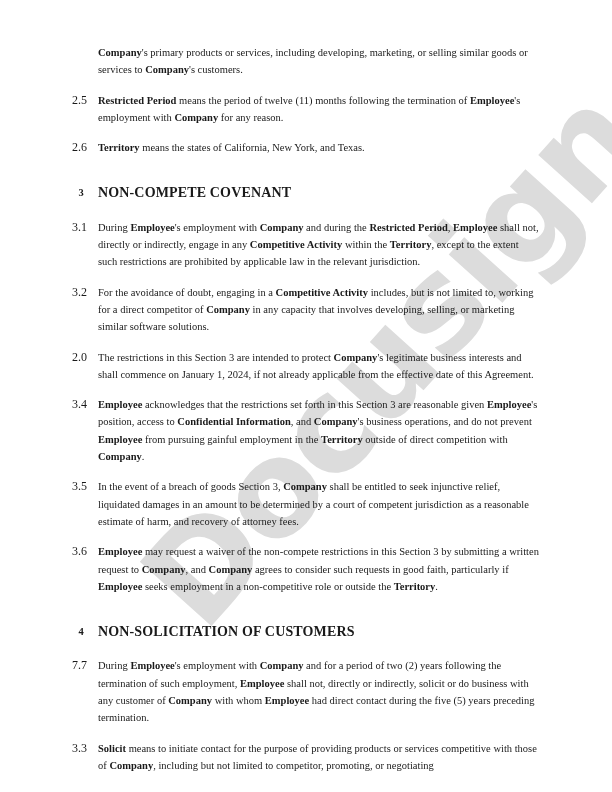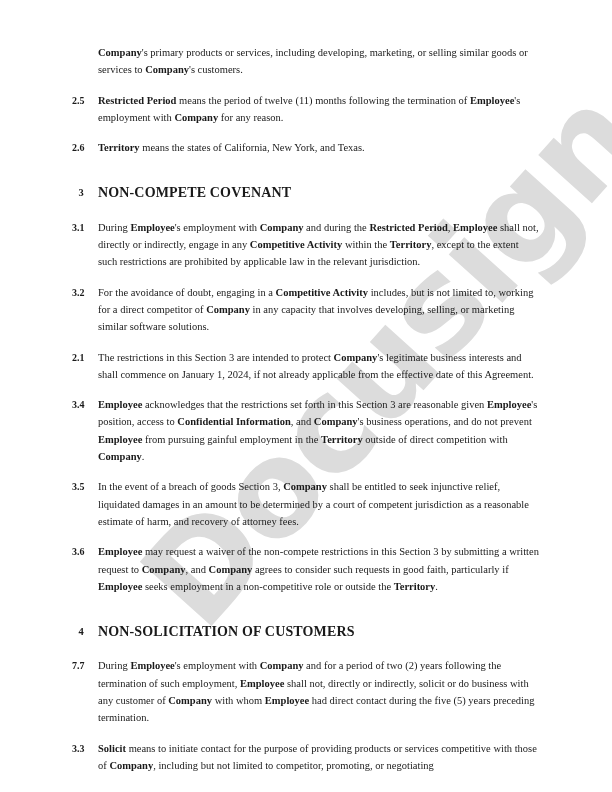--- a/index.html
+++ b/index.html
@@ -60,25 +60,24 @@
 
   .para {
     position: relative;
     display: flex;
     align-items: flex-start;
     margin-bottom: 13px;
   }
   .para .num {
     flex: 0 0 26px;
     width: 26px;
-    font-size: 10px;
+    font-size: 12px;
     line-height: 17.3px;
     text-align: left;
     padding-right: 0;
-    font-weight: bold;
   }
   .para .body {
     flex: 1 1 auto;
     font-size: 10.5px;
     line-height: 17.3px;
     text-align: left;
   }
   .para.cont .num { visibility: hidden; }
   .para.cont { margin-bottom: 13px; }
 
@@ -136,21 +135,21 @@
       </div>
       <div class="para">
         <div class="num">3.1</div>
         <div class="body"><span>During </span><b>Employee</b><span>'s employment with </span><b>Company</b><span> and during the </span><b>Restricted Period</b><span>, </span><b>Employee</b><span> shall not, directly or indirectly, engage in any </span><b>Competitive Activity</b><span> within the </span><b>Territory</b><span>, except to the extent such restrictions are prohibited by applicable law in the relevant jurisdiction.</span></div>
       </div>
       <div class="para">
         <div class="num">3.2</div>
         <div class="body"><span>For the avoidance of doubt, engaging in a </span><b>Competitive Activity</b><span> includes, but is not limited to, working for a direct competitor of </span><b>Company</b><span> in any capacity that involves developing, selling, or marketing similar software solutions.</span></div>
       </div>
       <div class="para">
-        <div class="num">2.1</div>
+        <div class="num">2.0</div>
         <div class="body"><span>The restrictions in this Section 3 are intended to protect </span><b>Company</b><span>'s legitimate business interests and shall commence on January 1, 2024, if not already applicable from the effective date of this Agreement.</span></div>
       </div>
       <div class="para">
         <div class="num">3.4</div>
         <div class="body"><b>Employee</b><span> acknowledges that the restrictions set forth in this Section 3 are reasonable given </span><b>Employee</b><span>'s position, access to </span><b>Confidential Information</b><span>, and </span><b>Company</b><span>'s business operations, and do not prevent </span><b>Employee</b><span> from pursuing gainful employment in the </span><b>Territory</b><span> outside of direct competition with </span><b>Company</b><span>.</span></div>
       </div>
       <div class="para">
         <div class="num">3.5</div>
         <div class="body"><span>In the event of a breach of goods Section 3, </span><b>Company</b><span> shall be entitled to seek injunctive relief, liquidated damages in an amount to be determined by a court of competent jurisdiction as a reasonable estimate of harm, and recovery of attorney fees.</span></div>
       </div>

